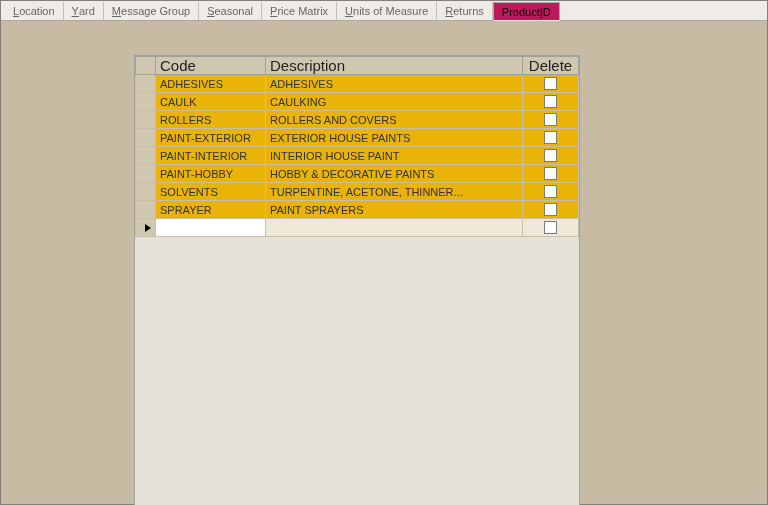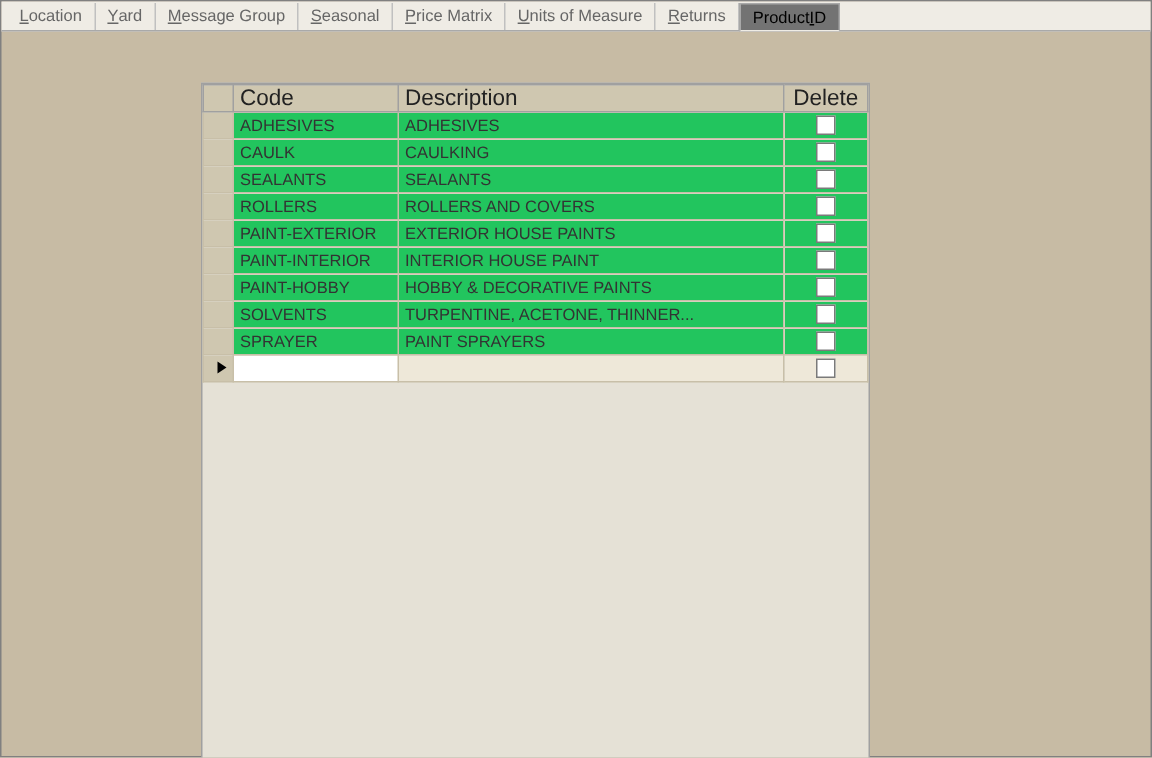--- a/index.html
+++ b/index.html
@@ -34,21 +34,21 @@
     color: #666;
     border-right: 1px solid #c0c0c0;
     cursor: pointer;
     white-space: nowrap;
   }
   .tab .mn { text-decoration: underline; }
   .tab.active {
     color: #000;
     border: 1px solid #a9a9a9;
     border-bottom: 1px solid #efece5;
-    background: #737373;
+    background: #be185d;
     position: relative; top: 1px;
     height: 19px;
     align-items: center;
   }
   
   .content {
     flex: 1;
     position: relative;
   }
   .grid {
@@ -79,21 +79,21 @@
   .grid th.code { width: 110px; }
   .grid th.desc { }
   .grid th.del { width: 56px; text-align: center; }
   
   .grid td {
     height: 18px;
     border: 1px solid #c8bfa8;
     padding: 0 4px;
     font-size: 11px;
     color: #333;
-    background: #22c55e;
+    background: #eab308;
     overflow: hidden;
     white-space: nowrap;
   }
   .grid td.rh {
     width: 20px;
     background: #cfc7b0;
     padding:0;
     text-align: center;
     vertical-align: middle;
   }
@@ -190,26 +190,20 @@
               <td class="del"><span class="chk"></span></td>
             </tr>
             <tr>
               <td class="rh"></td>
               <td>CAULK</td>
               <td>CAULKING</td>
               <td class="del"><span class="chk"></span></td>
             </tr>
             <tr>
               <td class="rh"></td>
-              <td>SEALANTS</td>
-              <td>SEALANTS</td>
-              <td class="del"><span class="chk"></span></td>
-            </tr>
-            <tr>
-              <td class="rh"></td>
               <td>ROLLERS</td>
               <td>ROLLERS AND COVERS</td>
               <td class="del"><span class="chk"></span></td>
             </tr>
             <tr>
               <td class="rh"></td>
               <td>PAINT-EXTERIOR</td>
               <td>EXTERIOR HOUSE PAINTS</td>
               <td class="del"><span class="chk"></span></td>
             </tr>

